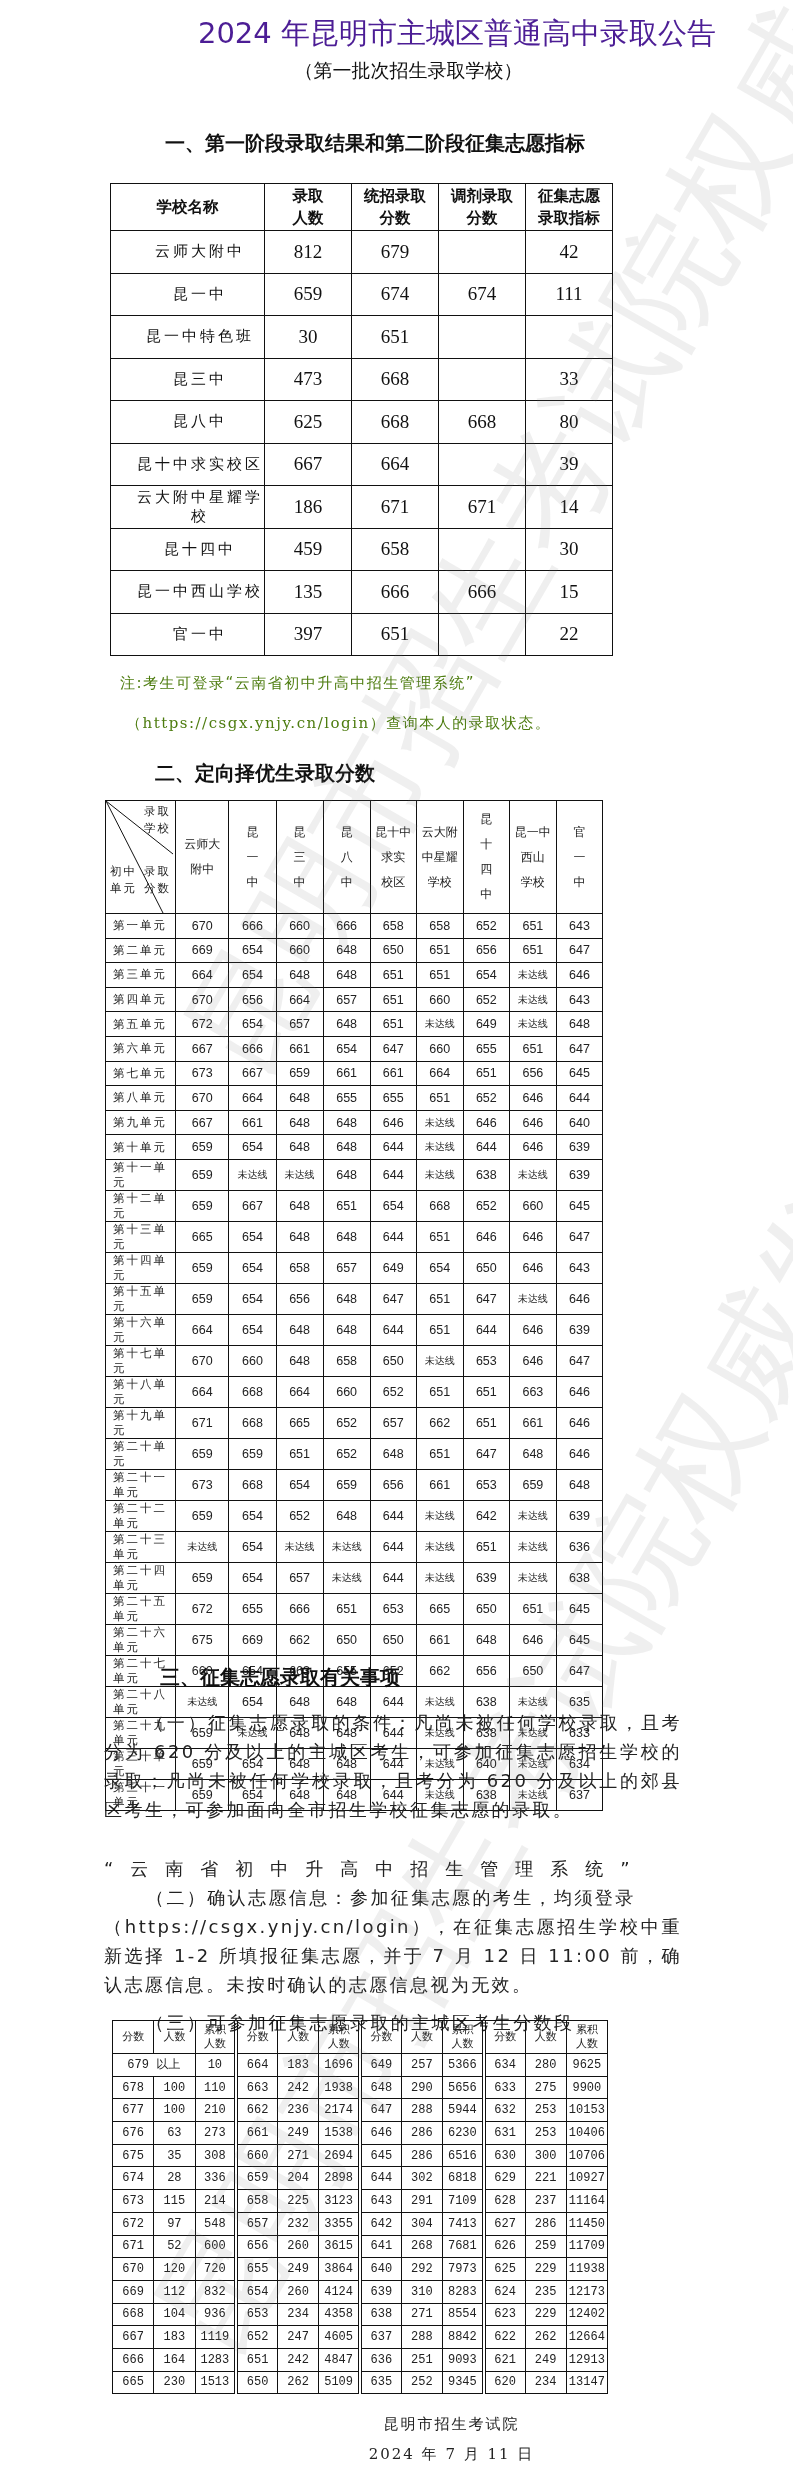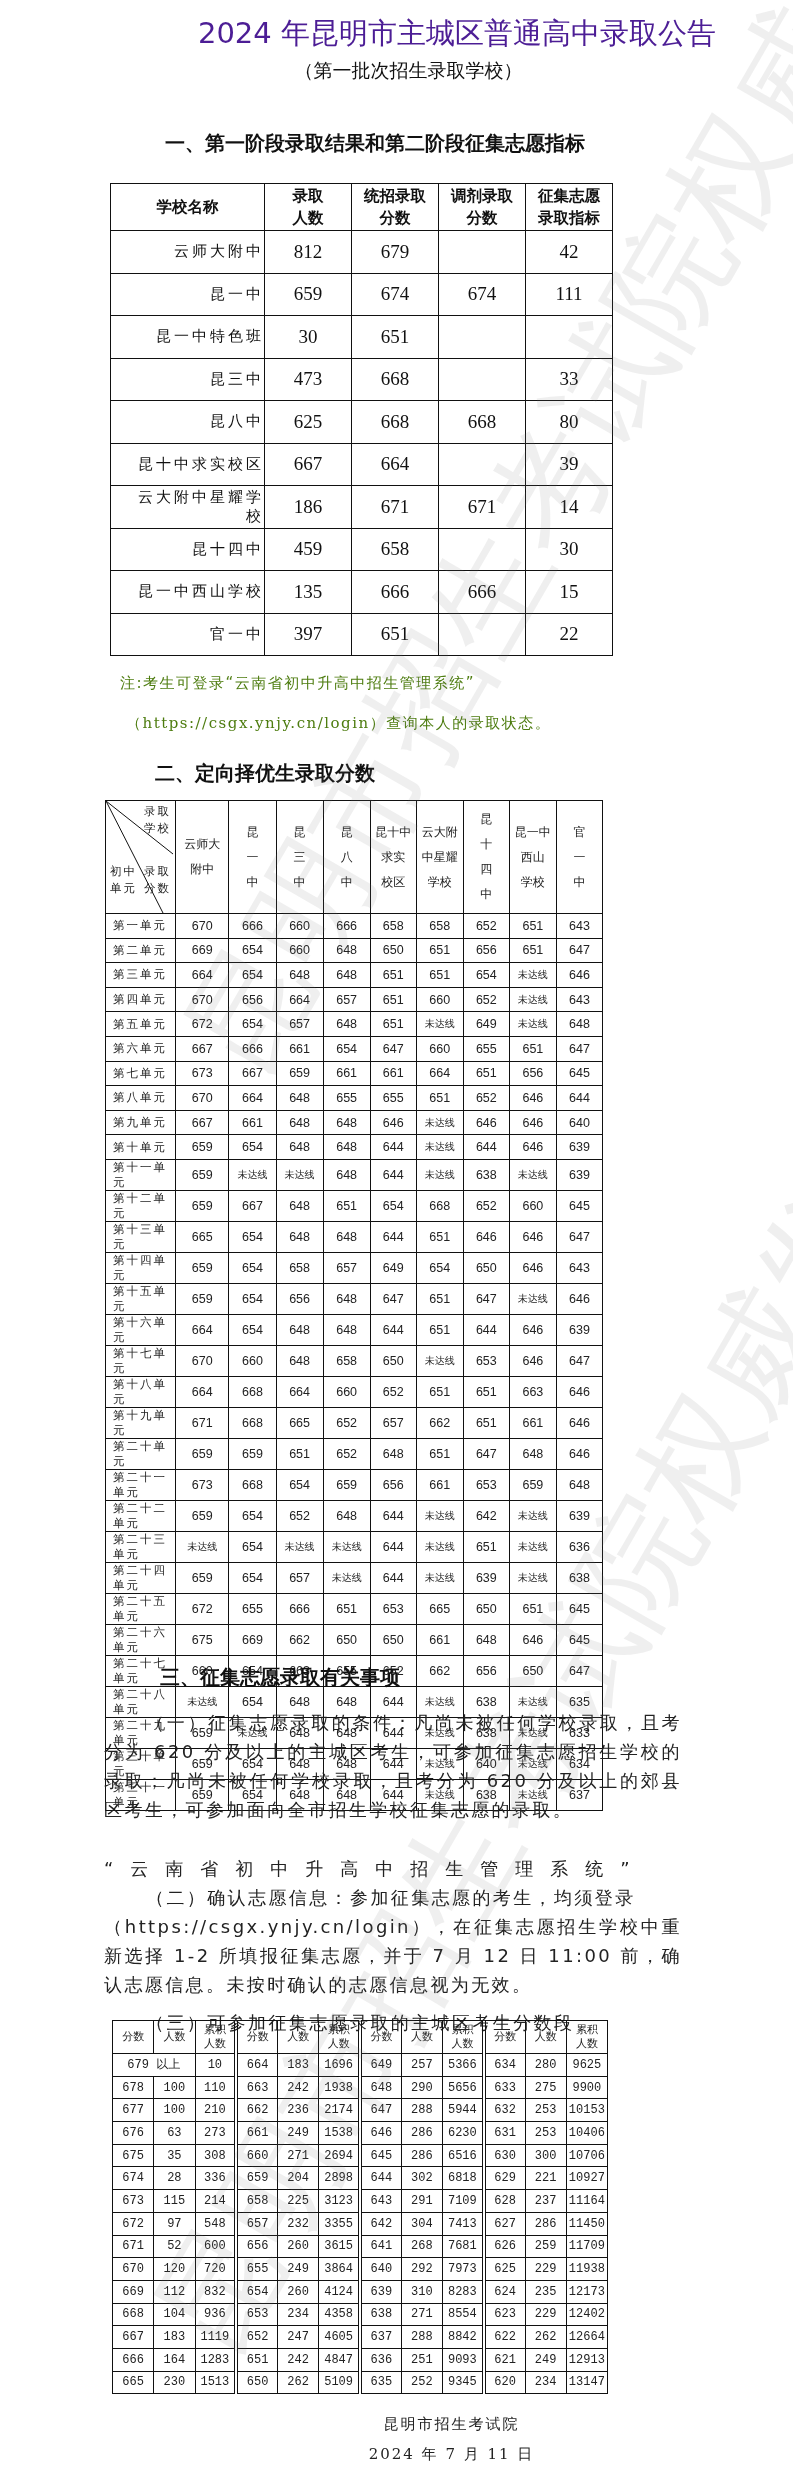--- a/index.html
+++ b/index.html
@@ -10,21 +10,21 @@
            font-family: "DejaVu Sans", "Liberation Sans", sans-serif; font-size: 29px; letter-spacing: 0px; color:#4c1d95; }
   .subtitle { left: 0; width: 793px; top: 58px; text-align: center; font-size: 19px;
               font-family: "DejaVu Sans", sans-serif; padding-left: 24px; box-sizing: border-box;}
   .section-head { font-family: "DejaVu Sans", "Liberation Sans", sans-serif; font-weight: bold; font-size: 20px; }
   table { border-collapse: collapse; position: absolute; table-layout: fixed; }
   td, th { border: 1.5px solid #111; padding: 0; text-align: center; vertical-align: middle; font-weight: normal; }
   
   #t1 { left: 110px; top: 183px; width: 502px; font-size: 18px; }
   #t1 th { height: 46px; font-family: "DejaVu Sans", sans-serif; font-weight: bold; font-size: 15.5px; line-height: 22px; }
   #t1 td { height: 41.5px; font-family: "Liberation Serif", serif; font-size: 19px; }
-  #t1 td.name { text-align: right; padding-left: 25px; font-family: "DejaVu Sans", sans-serif; font-size: 15px; letter-spacing: 3px; }
+  #t1 td.name { text-align: center; padding-left: 25px; font-family: "DejaVu Sans", sans-serif; font-size: 15px; letter-spacing: 3px; }
   .note { font-size: 15px; letter-spacing: 1.5px; font-family: "DejaVu Sans", sans-serif; color:#4d7c0f; }
   
   #t2 { left: 105px; top: 800px; width: 498px; font-size: 13px; }
   #t2 th { height: 112px; font-family: "DejaVu Sans", sans-serif; font-size: 12px; line-height: 25px; color:#222; }
   #t2 td { height: 23.6px; font-family: "Liberation Sans", sans-serif; font-size: 12.5px; color:#222; }
   #t2 td.unit { text-align: left; padding-left: 7px; font-family: "DejaVu Sans", sans-serif; font-size: 11.5px; letter-spacing: 2px; }
   #t2 td.miss { font-size: 10px; font-family: "DejaVu Sans", sans-serif; letter-spacing: 0; }
   .diag-cell { position: relative; }
   .diag-cell svg { position: absolute; left: 0; top: 0; }
   .diag-lbl { position: absolute; font-size: 11.5px; line-height: 17px; letter-spacing: 2px; color:#222; }

